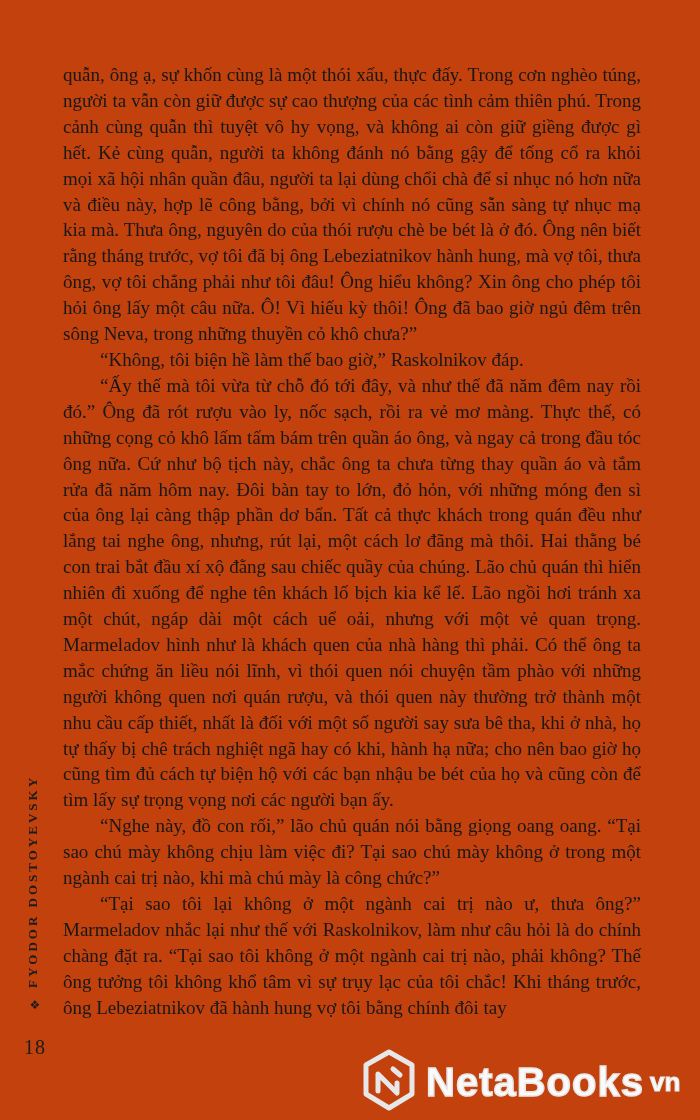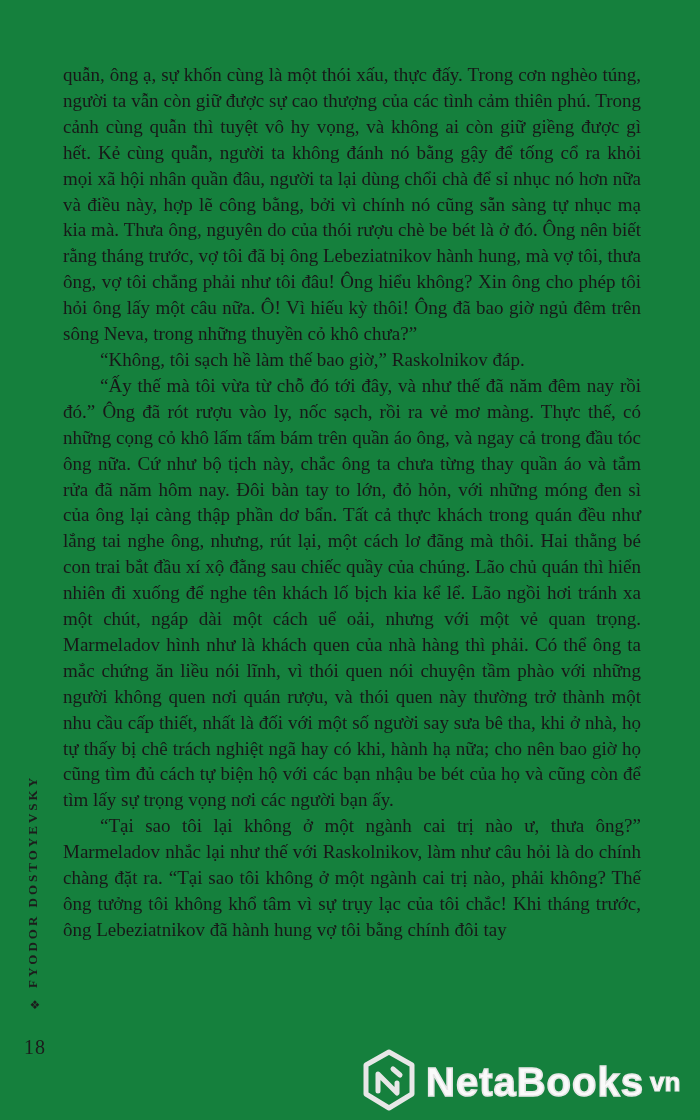--- a/index.html
+++ b/index.html
@@ -10,21 +10,21 @@
     width: 700px;
     height: 1120px;
     position: relative;
     background: #ffffff;
     overflow: hidden;
     font-family: "Liberation Serif", "DejaVu Serif", serif;
   }
   .page {
     position: absolute;
     inset: 0;
-    background: #15803d;
+    background: #c2410c;
   }
   
   .text-block {
     position: absolute;
     left: 63px;
     top: 62px;
     width: 578px;
     color: #181818;
     font-size: 19px;
     line-height: 25.9px;
@@ -102,22 +102,23 @@
     -webkit-text-stroke: 1.2px #e9e9e9;
   }
 </style>
 </head>
 <body>
 
 <div class="page">
 
   <div class="text-block" id="text-block">
       <p class="">quẫn, ông ạ, sự khốn cùng là một thói xấu, thực đấy. Trong cơn nghèo túng, người ta vẫn còn giữ được sự cao thượng của các tình cảm thiên phú. Trong cảnh cùng quẫn thì tuyệt vô hy vọng, và không ai còn giữ giềng được gì hết. Kẻ cùng quẫn, người ta không đánh nó bằng gậy để tống cổ ra khỏi mọi xã hội nhân quần đâu, người ta lại dùng chổi chà để sỉ nhục nó hơn nữa và điều này, hợp lẽ công bằng, bởi vì chính nó cũng sẵn sàng tự nhục mạ kia mà. Thưa ông, nguyên do của thói rượu chè be bét là ở đó. Ông nên biết rằng tháng trước, vợ tôi đã bị ông Lebeziatnikov hành hung, mà vợ tôi, thưa ông, vợ tôi chẳng phải như tôi đâu! Ông hiểu không? Xin ông cho phép tôi hỏi ông lấy một câu nữa. Ô! Vì hiếu kỳ thôi! Ông đã bao giờ ngủ đêm trên sông Neva, trong những thuyền cỏ khô chưa?”</p>
-      <p class="indent">“Không, tôi sạch hề làm thế bao giờ,” Raskolnikov đáp.</p>
+      <p class="indent">“Không, tôi biện hề làm thế bao giờ,” Raskolnikov đáp.</p>
       <p class="indent">“Ấy thế mà tôi vừa từ chỗ đó tới đây, và như thế đã năm đêm nay rồi đó.” Ông đã rót rượu vào ly, nốc sạch, rồi ra vẻ mơ màng. Thực thế, có những cọng cỏ khô lấm tấm bám trên quần áo ông, và ngay cả trong đầu tóc ông nữa. Cứ như bộ tịch này, chắc ông ta chưa từng thay quần áo và tắm rửa đã năm hôm nay. Đôi bàn tay to lớn, đỏ hỏn, với những móng đen sì của ông lại càng thập phần dơ bẩn. Tất cả thực khách trong quán đều như lắng tai nghe ông, nhưng, rút lại, một cách lơ đãng mà thôi. Hai thằng bé con trai bắt đầu xí xộ đằng sau chiếc quầy của chúng. Lão chủ quán thì hiển nhiên đi xuống để nghe tên khách lố bịch kia kể lể. Lão ngồi hơi tránh xa một chút, ngáp dài một cách uể oải, nhưng với một vẻ quan trọng. Marmeladov hình như là khách quen của nhà hàng thì phải. Có thể ông ta mắc chứng ăn liều nói lĩnh, vì thói quen nói chuyện tầm phào với những người không quen nơi quán rượu, và thói quen này thường trở thành một nhu cầu cấp thiết, nhất là đối với một số người say sưa bê tha, khi ở nhà, họ tự thấy bị chê trách nghiệt ngã hay có khi, hành hạ nữa; cho nên bao giờ họ cũng tìm đủ cách tự biện hộ với các bạn nhậu be bét của họ và cũng còn để tìm lấy sự trọng vọng nơi các người bạn ấy.</p>
+      <p class="indent">“Nghe này, đồ con rối,” lão chủ quán nói bằng giọng oang oang. “Tại sao chú mày không chịu làm việc đi? Tại sao chú mày không ở trong một ngành cai trị nào, khi mà chú mày là công chức?”</p>
       <p class="indent">“Tại sao tôi lại không ở một ngành cai trị nào ư, thưa ông?” Marmeladov nhắc lại như thế với Raskolnikov, làm như câu hỏi là do chính chàng đặt ra. “Tại sao tôi không ở một ngành cai trị nào, phải không? Thế ông tưởng tôi không khổ tâm vì sự trụy lạc của tôi chắc! Khi tháng trước, ông Lebeziatnikov đã hành hung vợ tôi bằng chính đôi tay</p>
     </div>
 
   <div class="sidebar-author">FYODOR DOSTOYEVSKY</div>
 
   <div class="sidebar-separator">❖</div>
 
   <div class="page-number">18</div>
 
   <div class="watermark">

